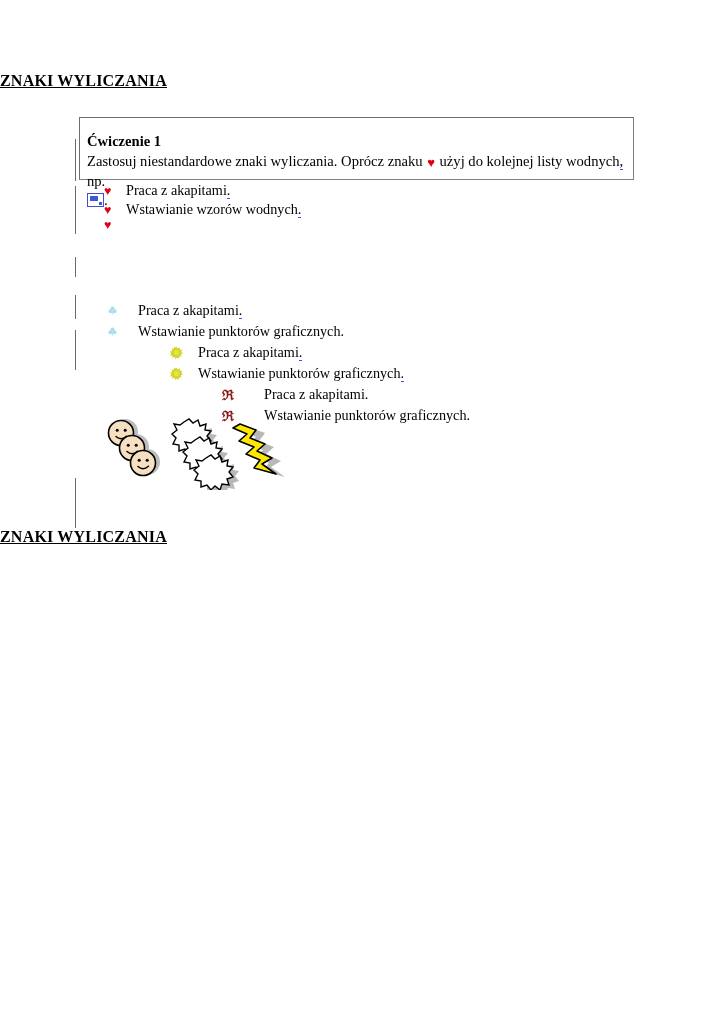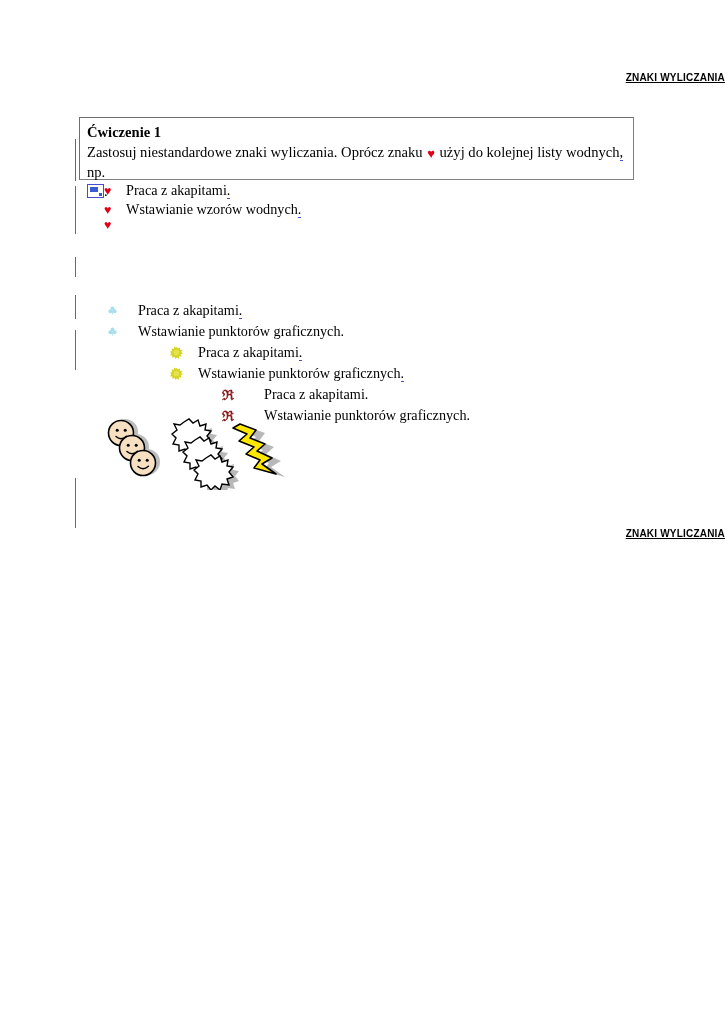--- a/index.html
+++ b/index.html
@@ -27,41 +27,41 @@
   .section {
     position: absolute;
     left: 0;
     width: 725px;
   }
   #section-1 { top: 0px; }
   #section-2 { top: 462px; }
 
   
   .doc-title {
-    text-align: right;
+    text-align: left;
     font-weight: bold;
-    font-size: 10px;
+    font-size: 16px;
     letter-spacing: 0.2px;
     text-decoration: underline;
     padding-top: 72px;
-    font-family: Liberation Sans, sans-serif;
+    font-family: Liberation Serif, serif;
   }
   #section-2 .doc-title { padding-top: 66px; }
 
   
   .exercise-box {
     position: absolute;
     left: 79px;
     width: 555px;
     box-sizing: border-box;
     border: 1px solid #808080;
     border-top-color: #6e6e6e;
     border-left-color: #6e6e6e;
     background: #ffffff;
-    padding: 5px 7px 5px 7px;
+    padding: 14px 7px 5px 7px;
   }
   .ex-head {
     font-weight: bold;
     font-size: 14.6px;
     line-height: 1.32;
     margin: 0 0 1px 0;
   }
   .ex-body {
     font-size: 14.6px;
     line-height: 1.34;

